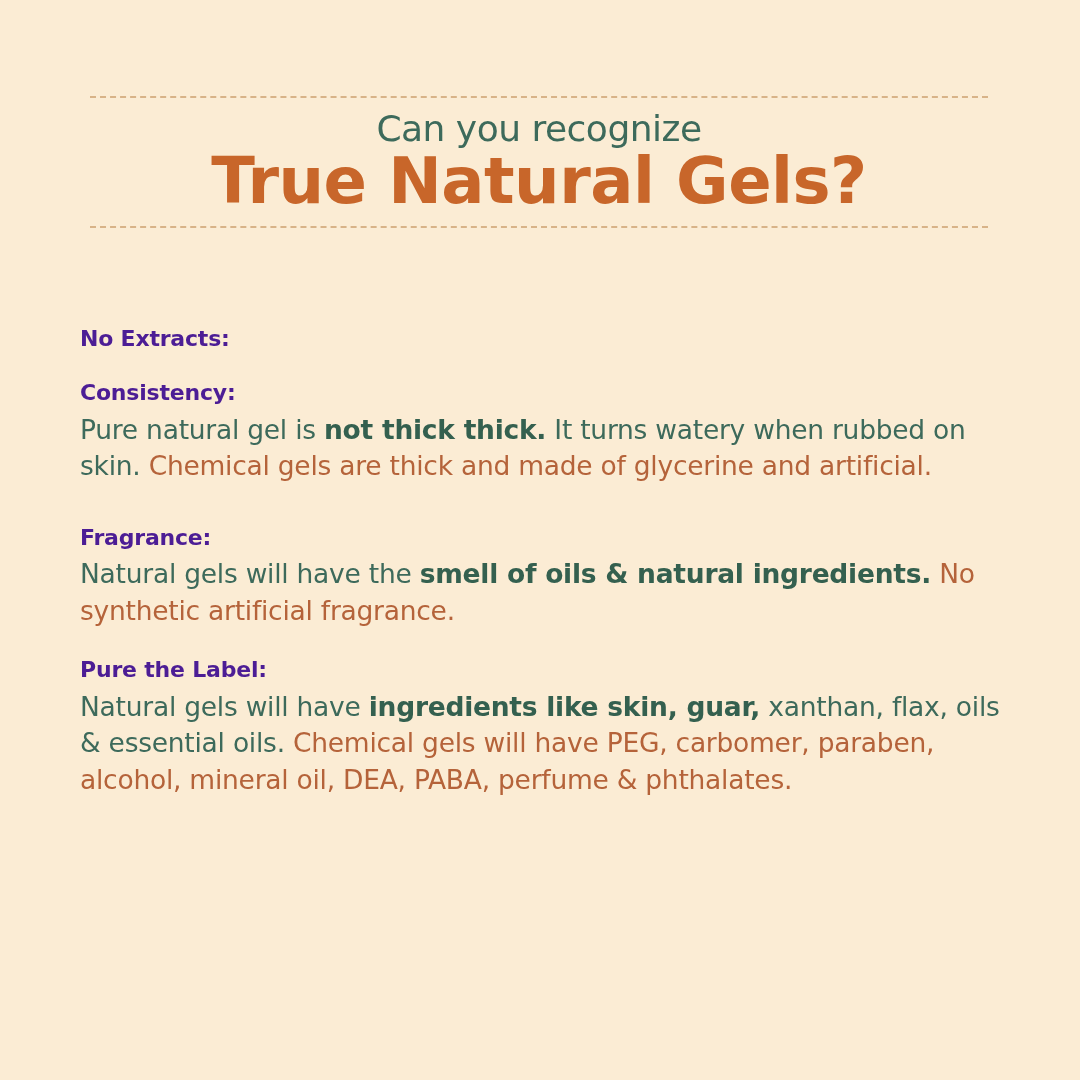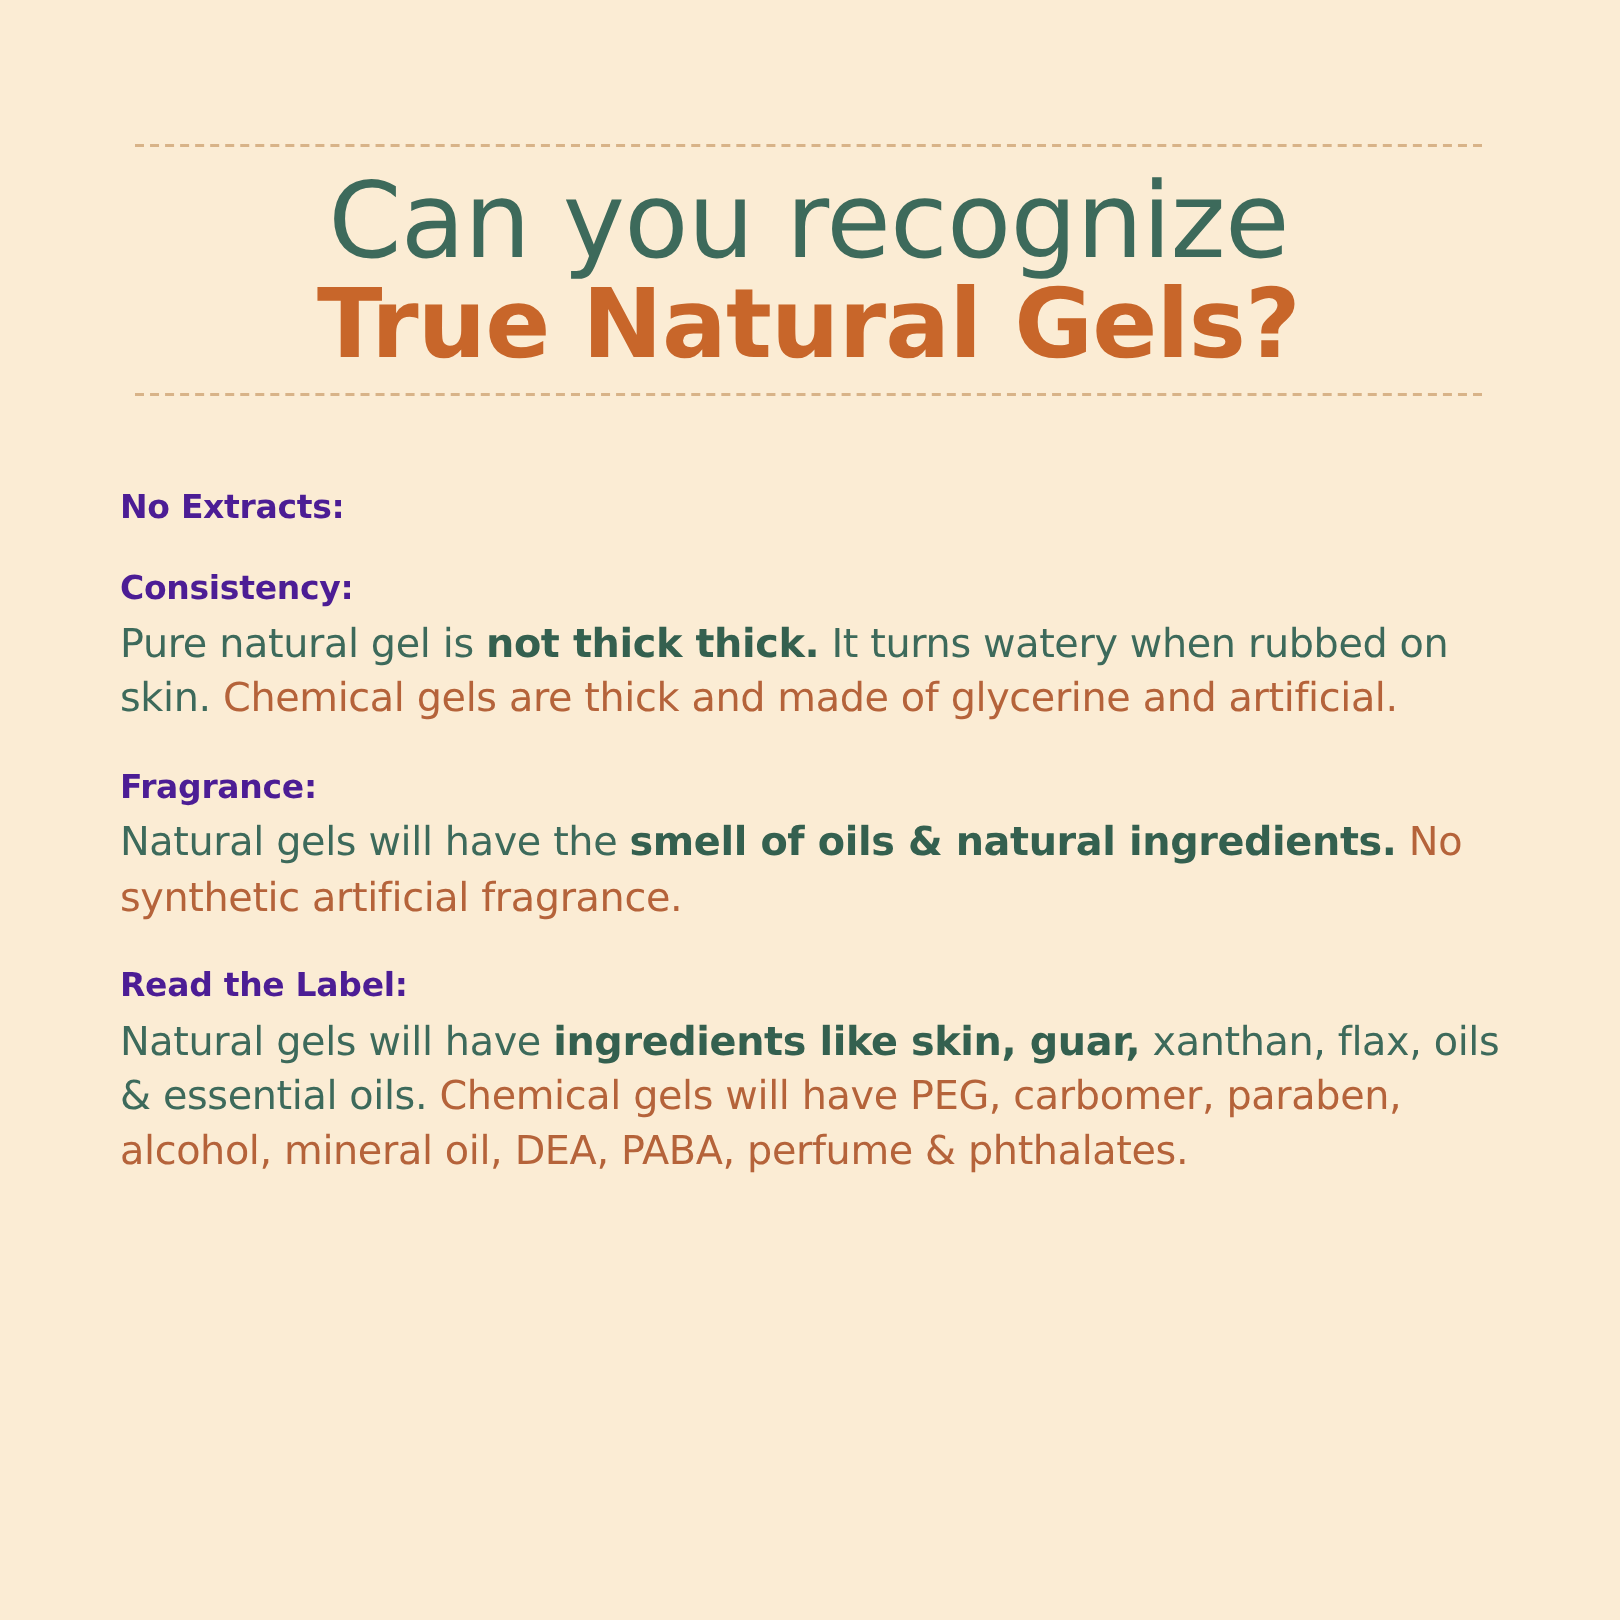--- a/index.html
+++ b/index.html
@@ -40,21 +40,21 @@
   .rule-bottom { margin-top: 0; }
 
   .title-block {
     text-align: center;
     padding: 12px 0 10px 0;
   }
   .title-line1 {
     display: block;
     color: #3d6a5b;
     font-family: "DejaVu Sans", sans-serif;
-    font-size: 70px;
+    font-size: 36px;
     line-height: 1.07;
     font-weight: 400;
     letter-spacing: -0.5px;
     white-space: nowrap;
   }
   .title-line2 {
     display: block;
     color: #c8662a;
     font-family: "DejaVu Sans", sans-serif;
     font-size: 64px;
@@ -94,21 +94,21 @@
     letter-spacing: -0.25px;
     margin: 0;
     color: #3d6a5b;
   }
   .seg-green { color: #3d6a5b; font-weight: 400; }
   .seg-green-bold { color: #34604f; font-weight: bold; }
   .seg-brown { color: #b5633a; font-weight: 400; }
 
   
   .section.s-extracts  { margin-bottom: 28px; }
-  .section.s-consistency { margin-bottom: 28px; }
+  .section.s-consistency { margin-bottom: 40px; }
   .section.s-fragrance { margin-bottom: 28px; }
 </style>
 </head>
 <body>
 
 <div id="page">
 
   <div class="header">
     <div class="rule rule-top"></div>
     <div class="title-block">
@@ -128,18 +128,18 @@
       <h2 class="section-heading">Consistency:</h2>
       <p class="section-body"><span class="seg-green">Pure natural gel is </span><span class="seg-green-bold">not thick thick.</span><span class="seg-green"> It turns watery when rubbed on skin. </span><span class="seg-brown">Chemical gels are thick and made of glycerine and artificial.</span></p>
     </div>
 
     <div class="section s-fragrance">
       <h2 class="section-heading">Fragrance:</h2>
       <p class="section-body"><span class="seg-green">Natural gels will have the </span><span class="seg-green-bold">smell of oils &amp; natural ingredients.</span><span class="seg-green"> </span><span class="seg-brown">No synthetic artificial fragrance.</span></p>
     </div>
 
     <div class="section s-label">
-      <h2 class="section-heading">Read the Label:</h2>
+      <h2 class="section-heading">Pure the Label:</h2>
       <p class="section-body"><span class="seg-green">Natural gels will have </span><span class="seg-green-bold">ingredients like skin, guar,</span><span class="seg-green"> xanthan, flax, oils &amp; essential oils. </span><span class="seg-brown">Chemical gels will have PEG, carbomer, paraben, alcohol, mineral oil, DEA, PABA, perfume &amp; phthalates.</span></p>
     </div>
 
   </div>
 </div>
 
 </body></html>

